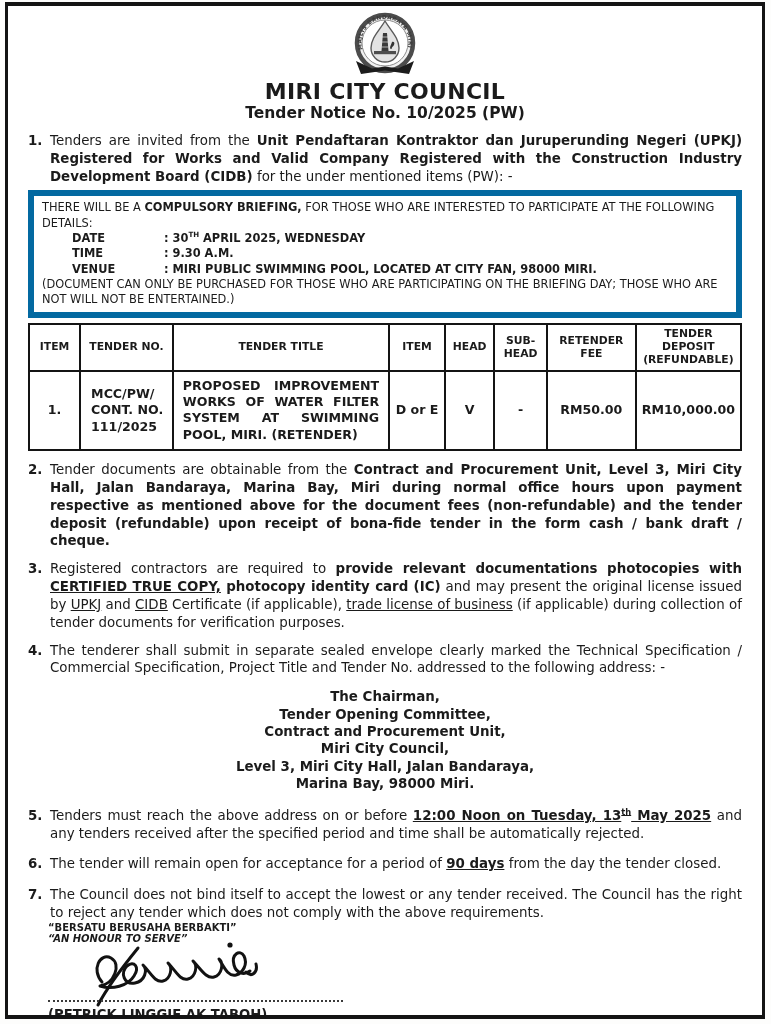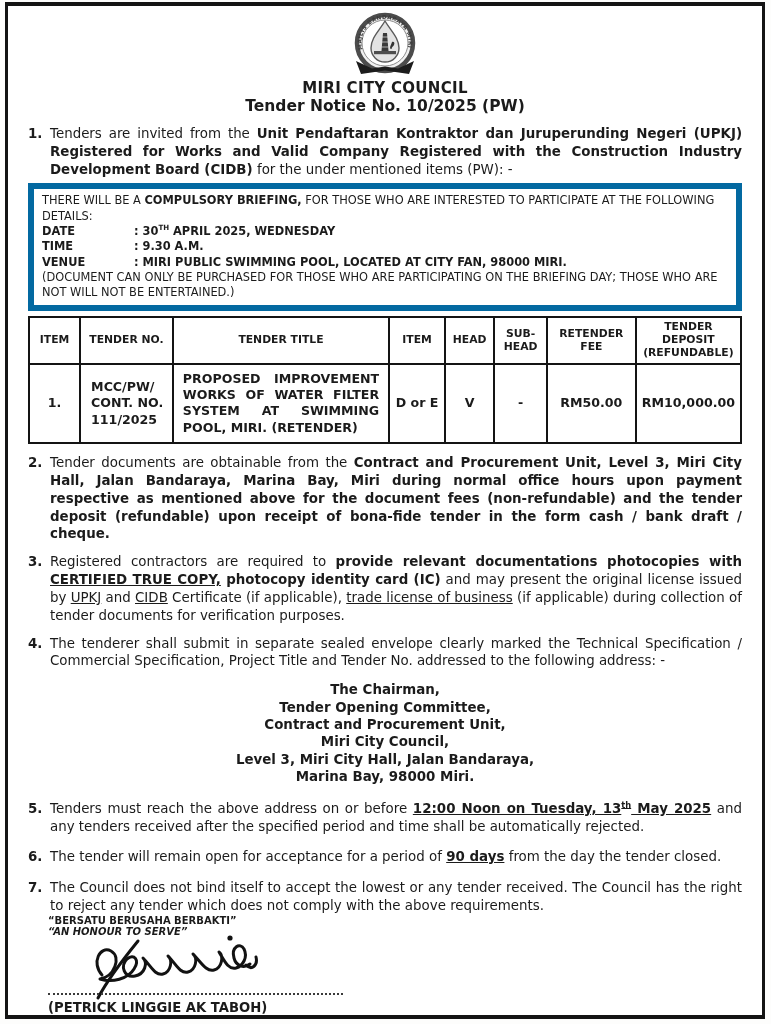--- a/index.html
+++ b/index.html
@@ -14,36 +14,36 @@
   .frame {
     position: absolute; left: 5px; top: 2px; right: 6px; bottom: 5px;
     border: 3px solid #141414; border-top-width: 4px; border-bottom-width: 4px;
     padding: 4px 20px 6px 20px;
     overflow: hidden;
     background: #fff;
   }
   
   .hdr { text-align: center; }
   .logo-wrap { display: flex; justify-content: center; margin: 2px 0 1px; }
-  .council-title { font-size: 15px; font-weight: bold; margin: 0; letter-spacing: 0.3px; }
+  .council-title { font-size: 22px; font-weight: bold; margin: 0; letter-spacing: 0.3px; }
   .notice-no { font-size: 15.5px; font-weight: bold; margin: 0; }
   
   .item { display: flex; margin-top: 10px; font-size: 13.4px; line-height: 1.33; }
   .num { width: 22px; flex: none; font-weight: bold; }
   .ibody { flex: 1; text-align: justify; }
   .b { font-weight: bold; }
   .u { text-decoration: underline; }
   .bu { font-weight: bold; text-decoration: underline; }
   sup.sp { font-size: 0.62em; vertical-align: super; line-height: 0; }
   
   .bbox {
     border: 6px solid #0369a1; margin-top: 5px; padding: 4px 8px 5px;
     font-size: 11.4px; line-height: 1.34;
   }
-  .bbox .kv { display: flex; font-weight: bold; }
+  .bbox .kv { display: flex; font-weight: bold; margin-left: 30px; }
   .bbox .kv .k { width: 92px; flex: none; }
   
   table.tnd { width: 100%; border-collapse: collapse; margin-top: 5px; }
   .tnd th, .tnd td { border: 2px solid #141414; }
   .tnd th { font-size: 10.8px; font-weight: bold; padding: 3px 2px; line-height: 1.18; text-align: center; vertical-align: middle; }
   .tnd td { font-size: 12.6px; font-weight: bold; padding: 6px 5px; line-height: 1.3; text-align: center; vertical-align: middle; }
   .tnd td.tno { text-align: left; padding-left: 10px; white-space: pre-line; }
   .tnd td.ttl { text-align: justify; padding-left: 9px; padding-right: 9px; }
   
   .address { text-align: center; font-weight: bold; font-size: 13.4px; line-height: 1.3; margin-top: 11px; }

